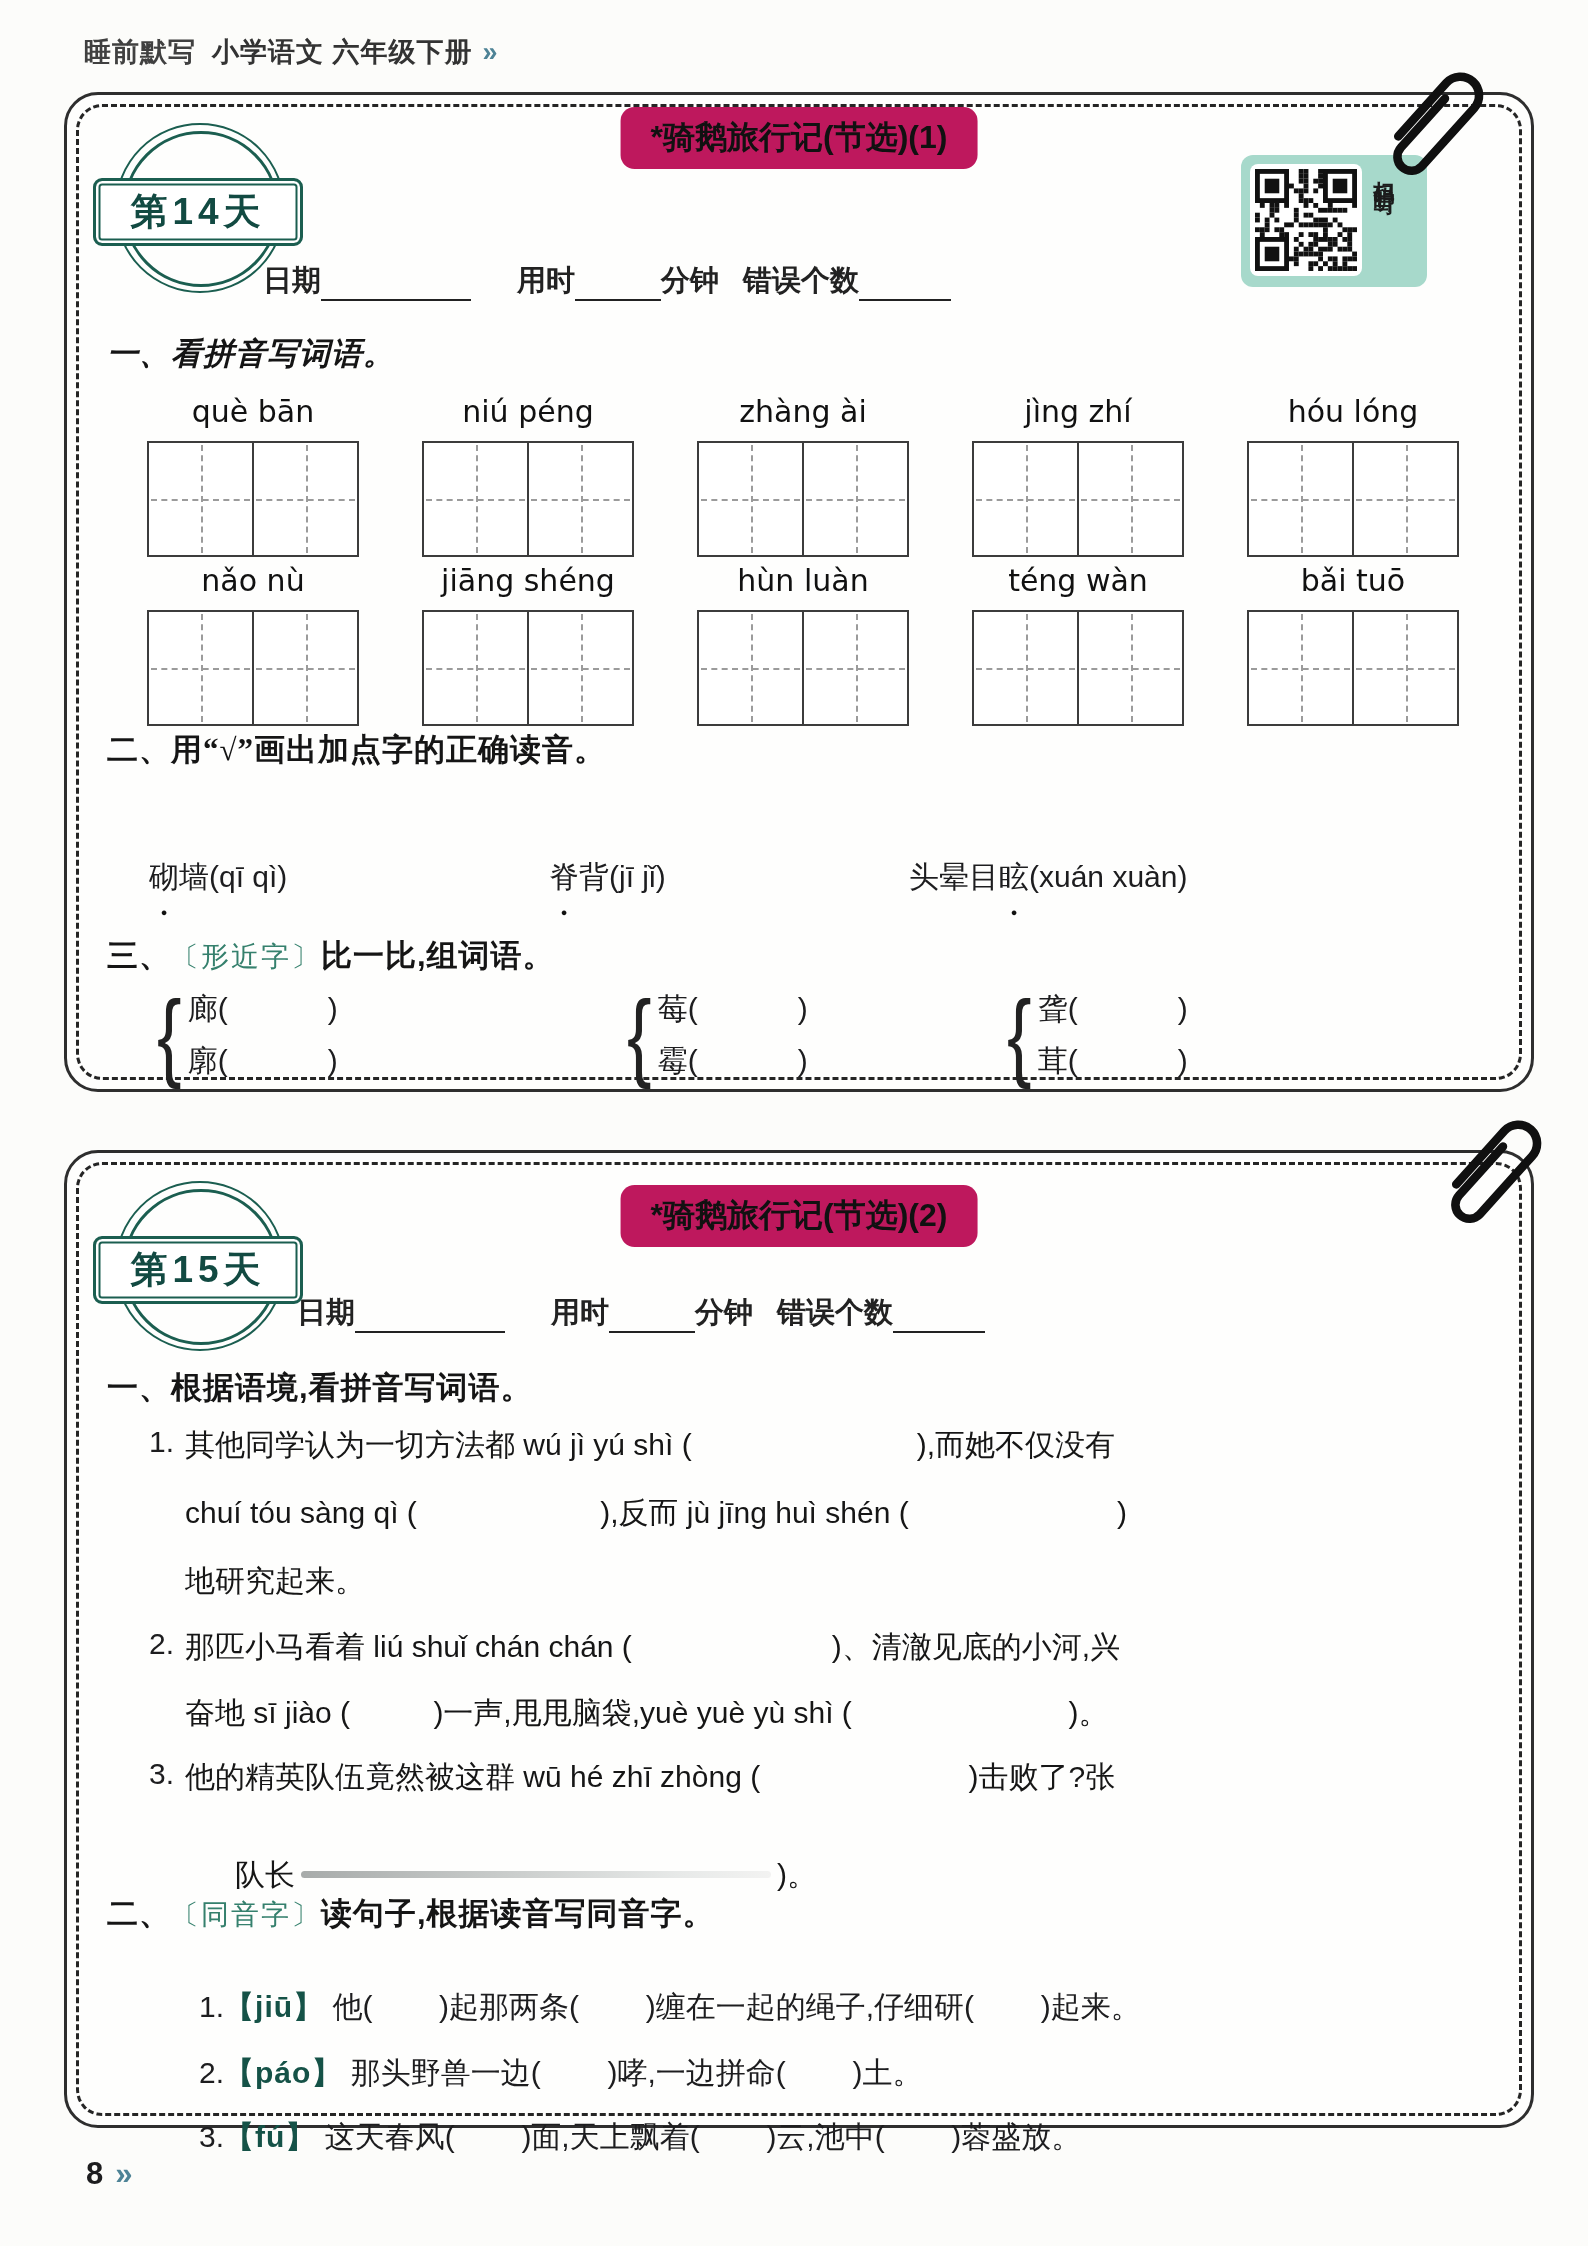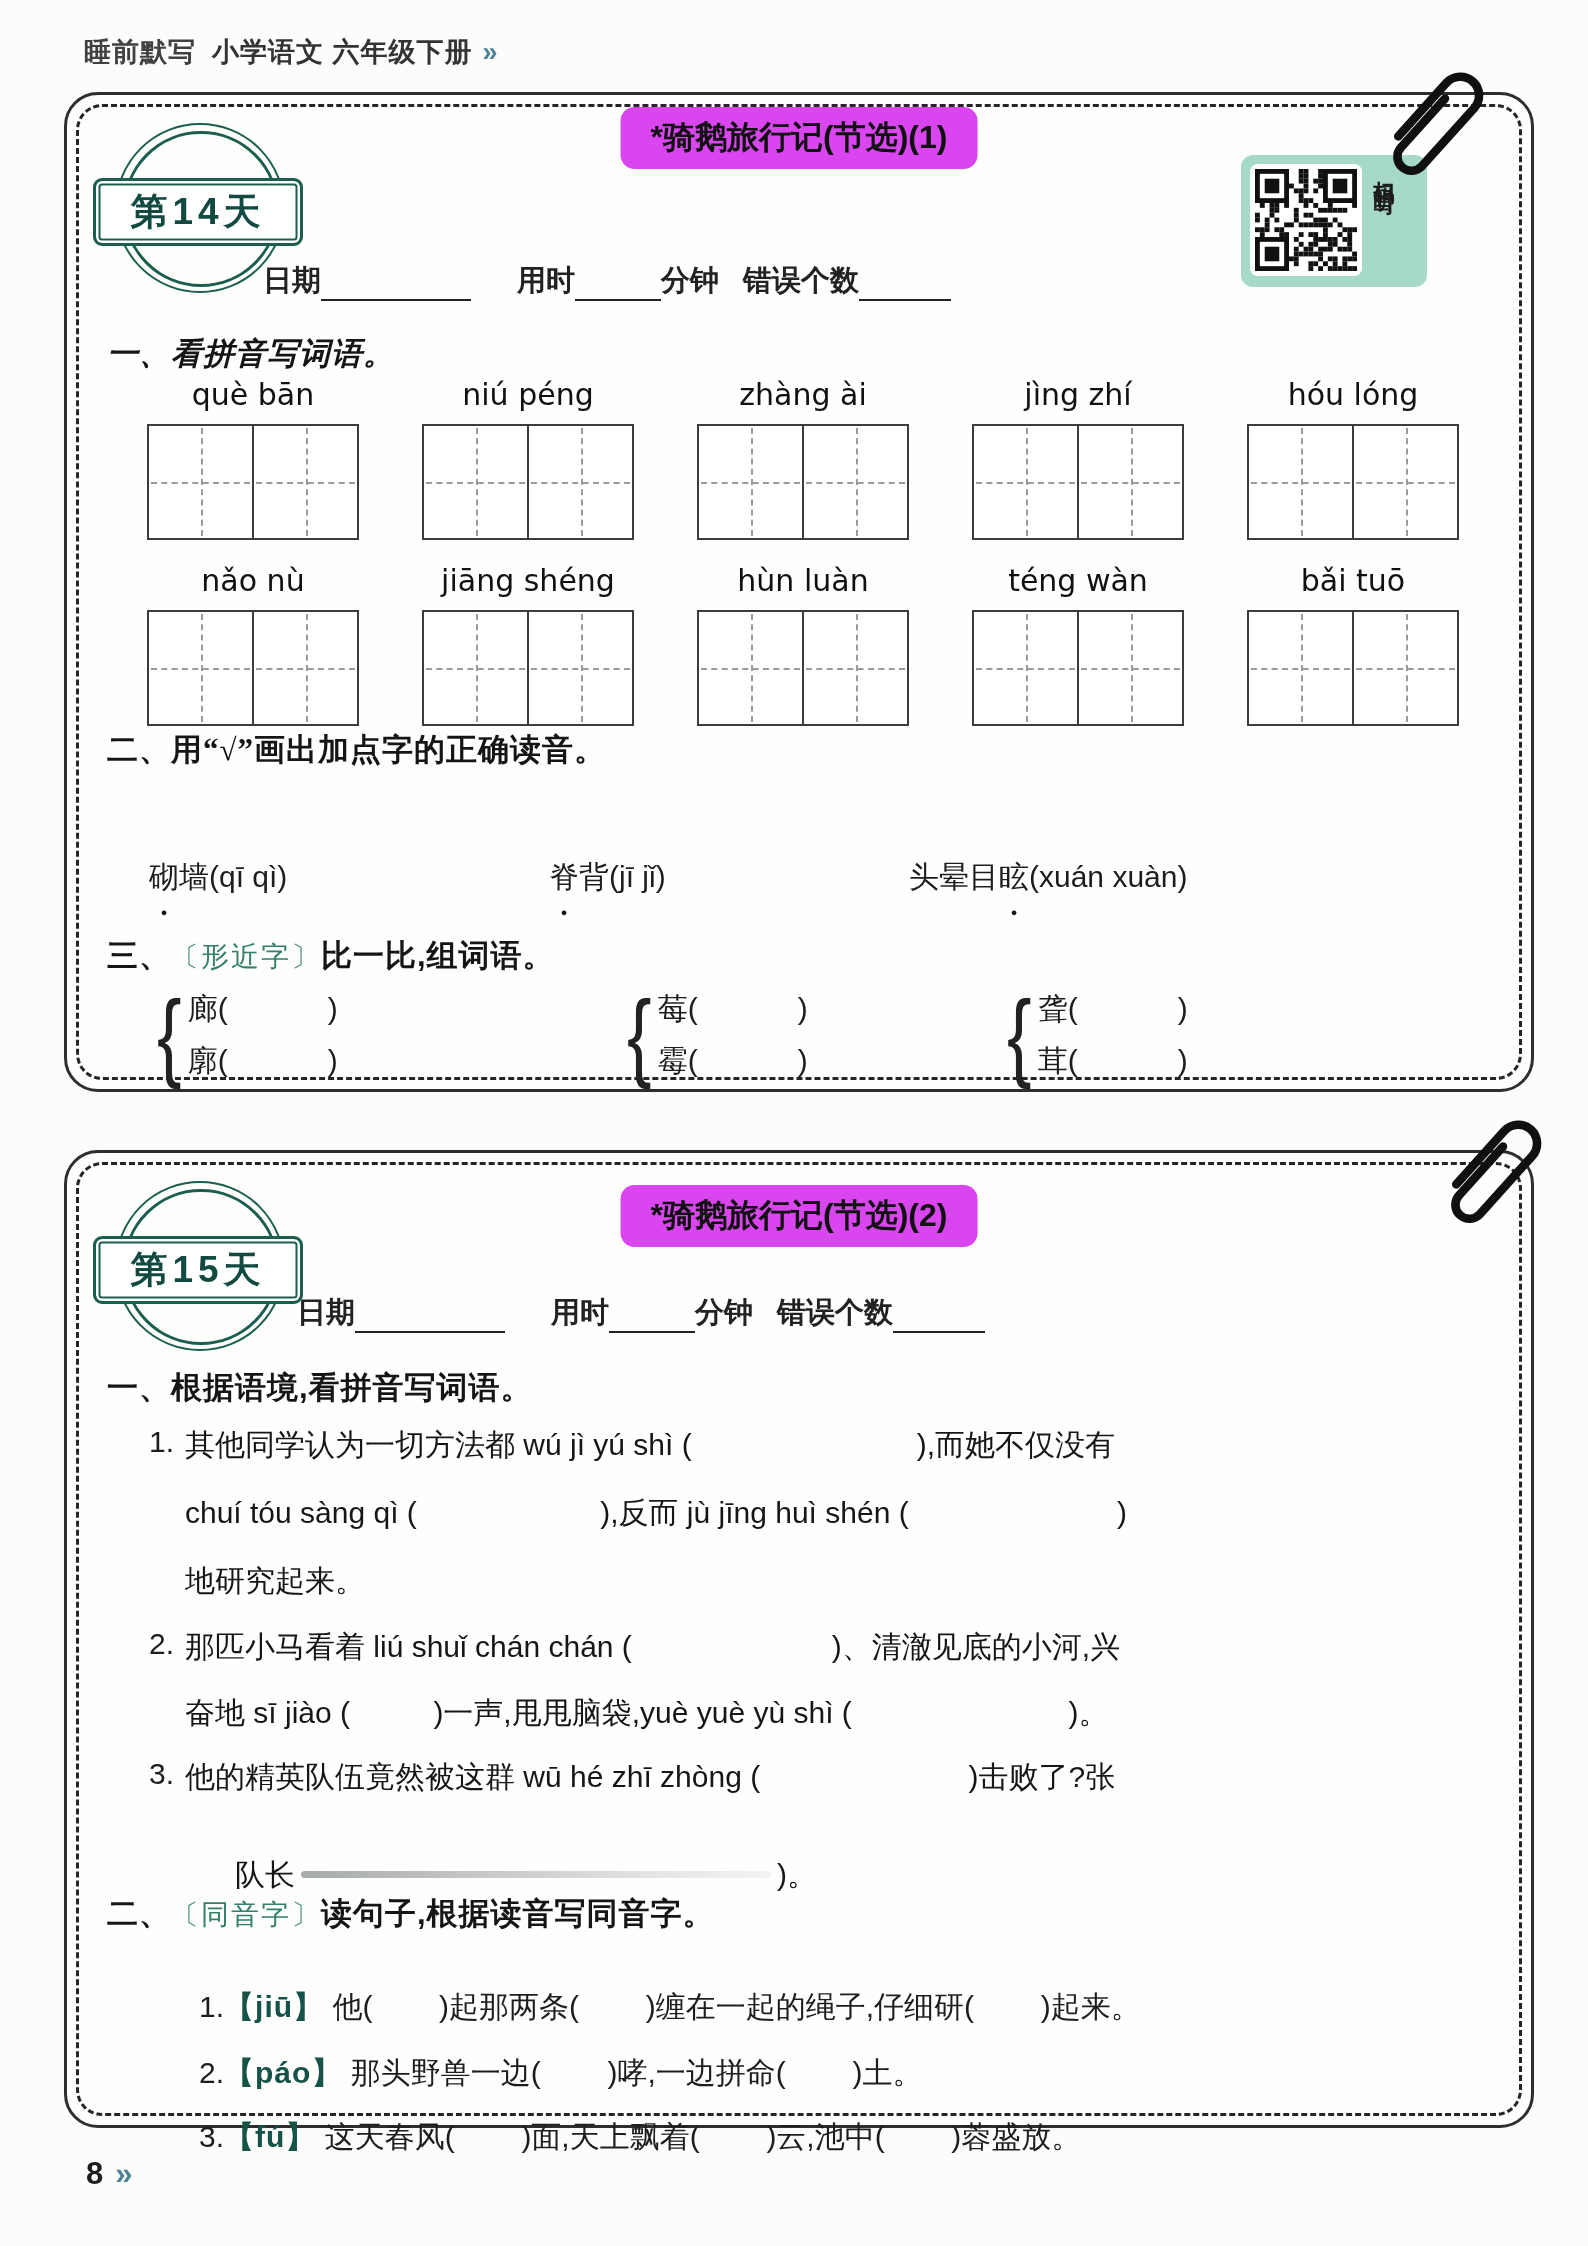--- a/index.html
+++ b/index.html
@@ -31,21 +31,21 @@
   .ring  { position:absolute; left:22px; top:2px;  width:166px; height:166px; border:2.5px solid #1b5e50; border-radius:50%; }
   .ring2 { position:absolute; left:30px; top:10px; width:150px; height:150px; border:3.5px solid #1b5e50; border-radius:50%; }
   .plate { position:absolute; left:0; top:57px; width:204px; height:62px; background:#fff;
     border:3px solid #1b5e50; border-radius:9px;
     box-shadow: inset 0 0 0 2.5px #fff, inset 0 0 0 4.5px #1b5e50;
     display:flex; align-items:center; justify-content:center;
     font-size:37px; font-weight:800; color:#124a42; letter-spacing:5px; }
 
   
   .title-pill { position:absolute; left:50%; transform:translateX(-50%);
-    background:#d946ef; border-radius:14px; padding:9px 30px;
+    background:#be185d; border-radius:14px; padding:9px 30px;
     font-size:32px; font-weight:800; color:#111; white-space:nowrap; z-index:2; }
   #panel1 .title-pill { top:12px; }
   #panel2 .title-pill { top:32px; }
 
   
   .qr-wrap { position:absolute; top:60px; right:104px; width:186px; height:132px;
     background:#a7d9cb; border-radius:12px; display:flex; padding:9px 8px 9px 9px; box-sizing:border-box; }
   .qr-code { width:112px; height:112px; background:#fff; border-radius:8px; padding:5px; box-sizing:border-box; }
   .qr-caption { writing-mode:vertical-rl; font-size:21px; font-weight:600; color:#1c1c1c;
     margin-left:9px; letter-spacing:5px; line-height:26px; }
@@ -283,21 +283,21 @@
         <span class="blank b-time"></span>
         <span>分钟</span>
       <span class="gap2"></span>
         <span class="gap2"></span>
       <span>错误个数</span>
         <span class="blank b-err"></span>
     </div>
 
     <div class="sec-heading" style="top:238px;font-style:italic;">一、看拼音写词语。</div>
 
-    <div class="words-row" style="top:282px;">
+    <div class="words-row" style="top:299px;">
       <div class="wgroup">
         <div class="pinyin">què  bān</div>
         <div class="grid">
             <div class="cell"></div>
             <div class="cell"></div>
           </div>
       </div>
       <div class="wgroup">
         <div class="pinyin">niú  péng</div>
         <div class="grid">

